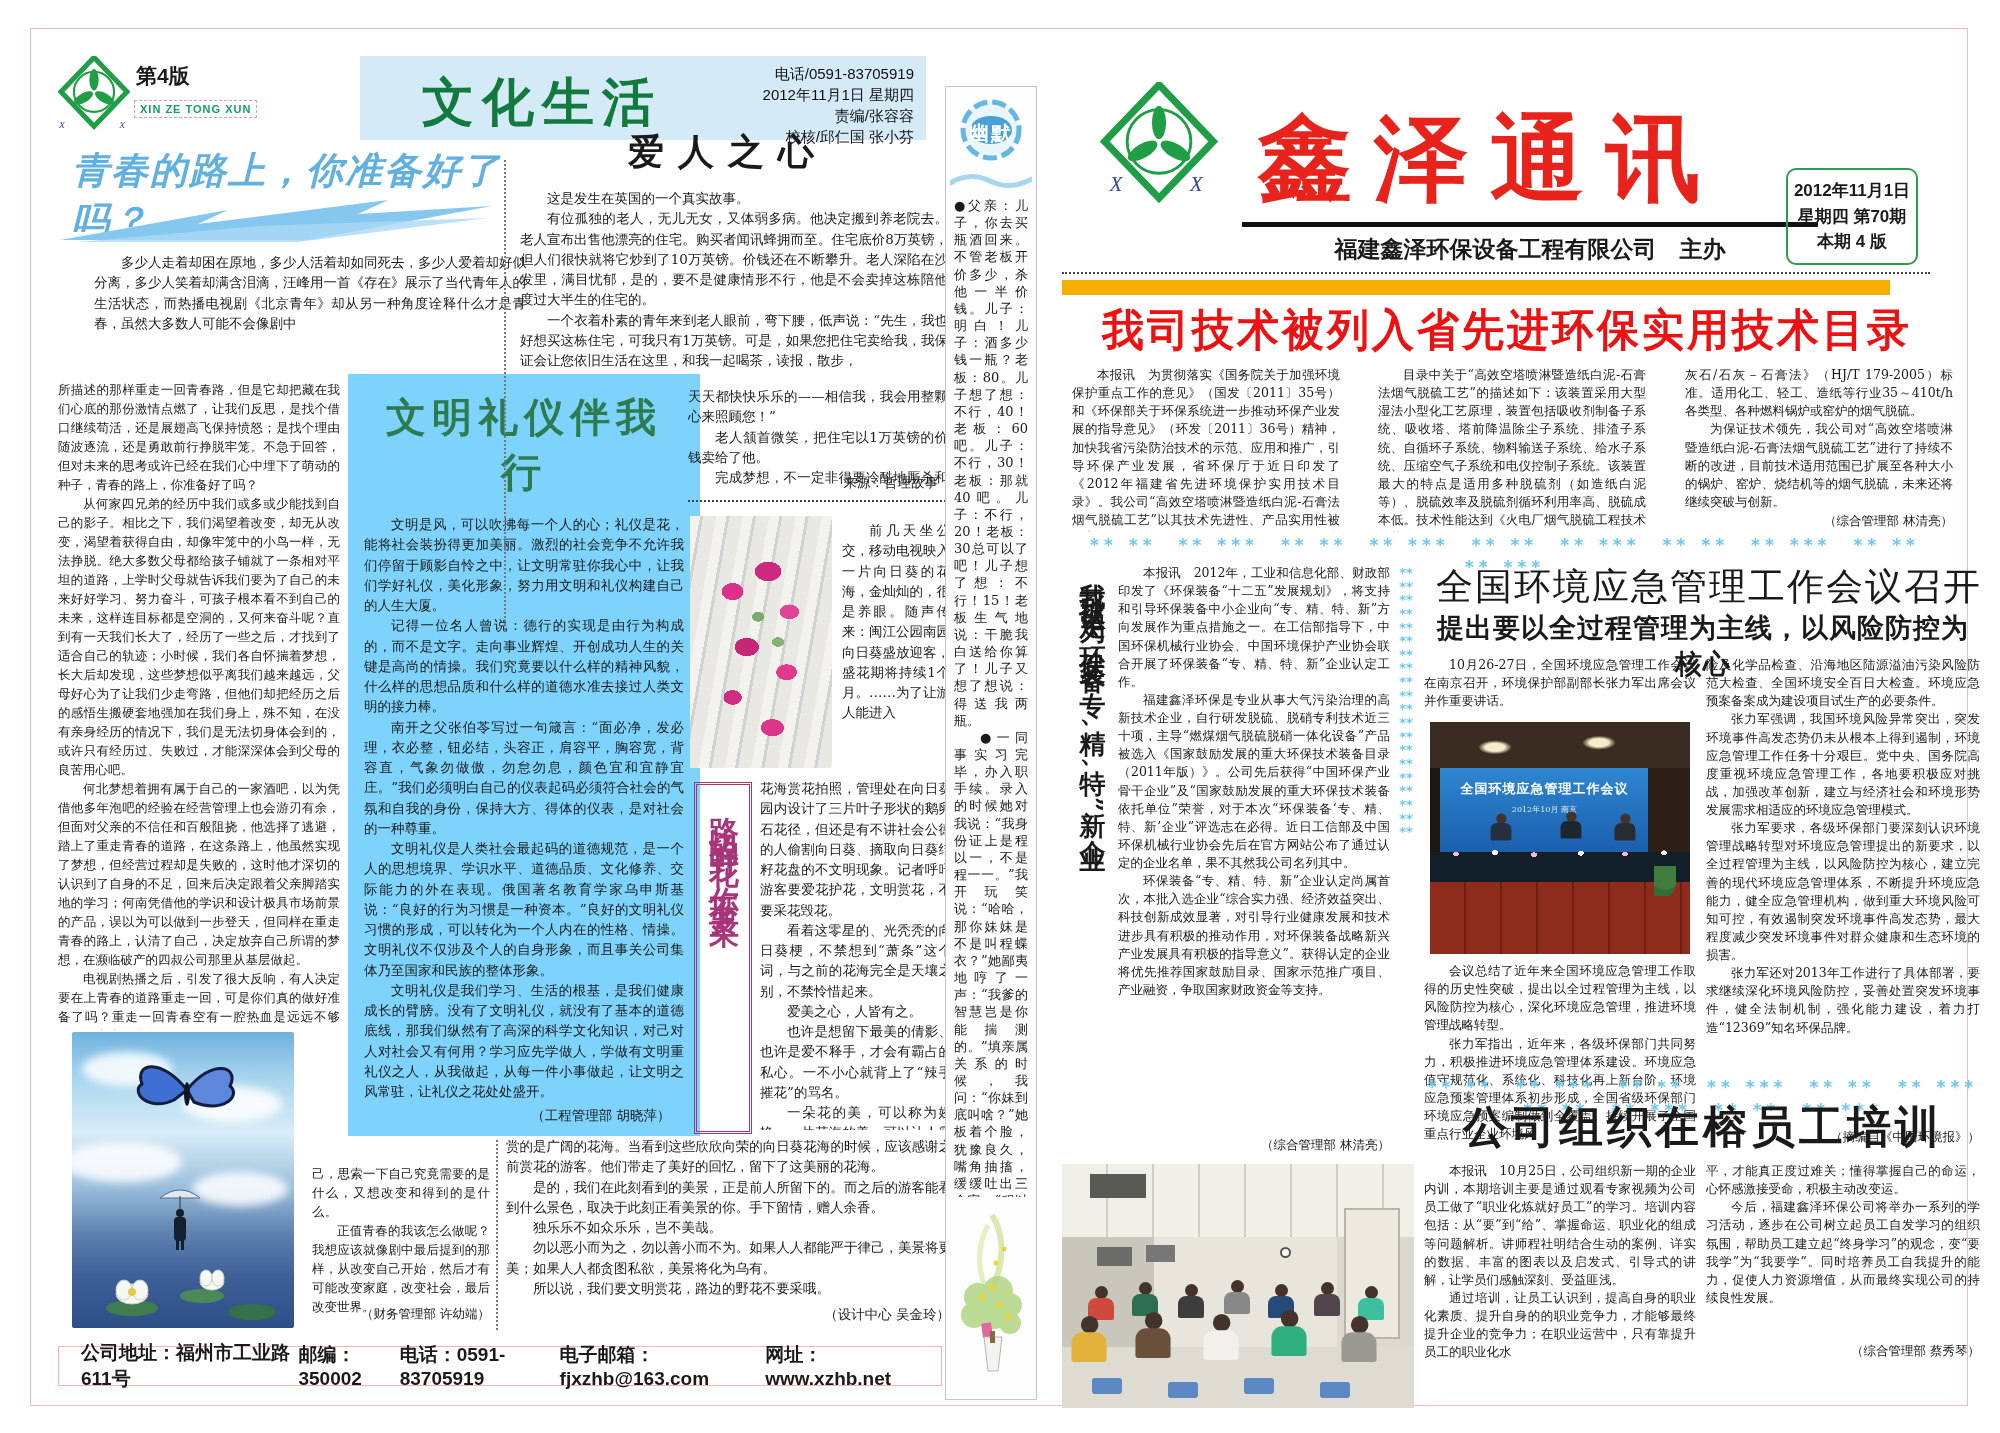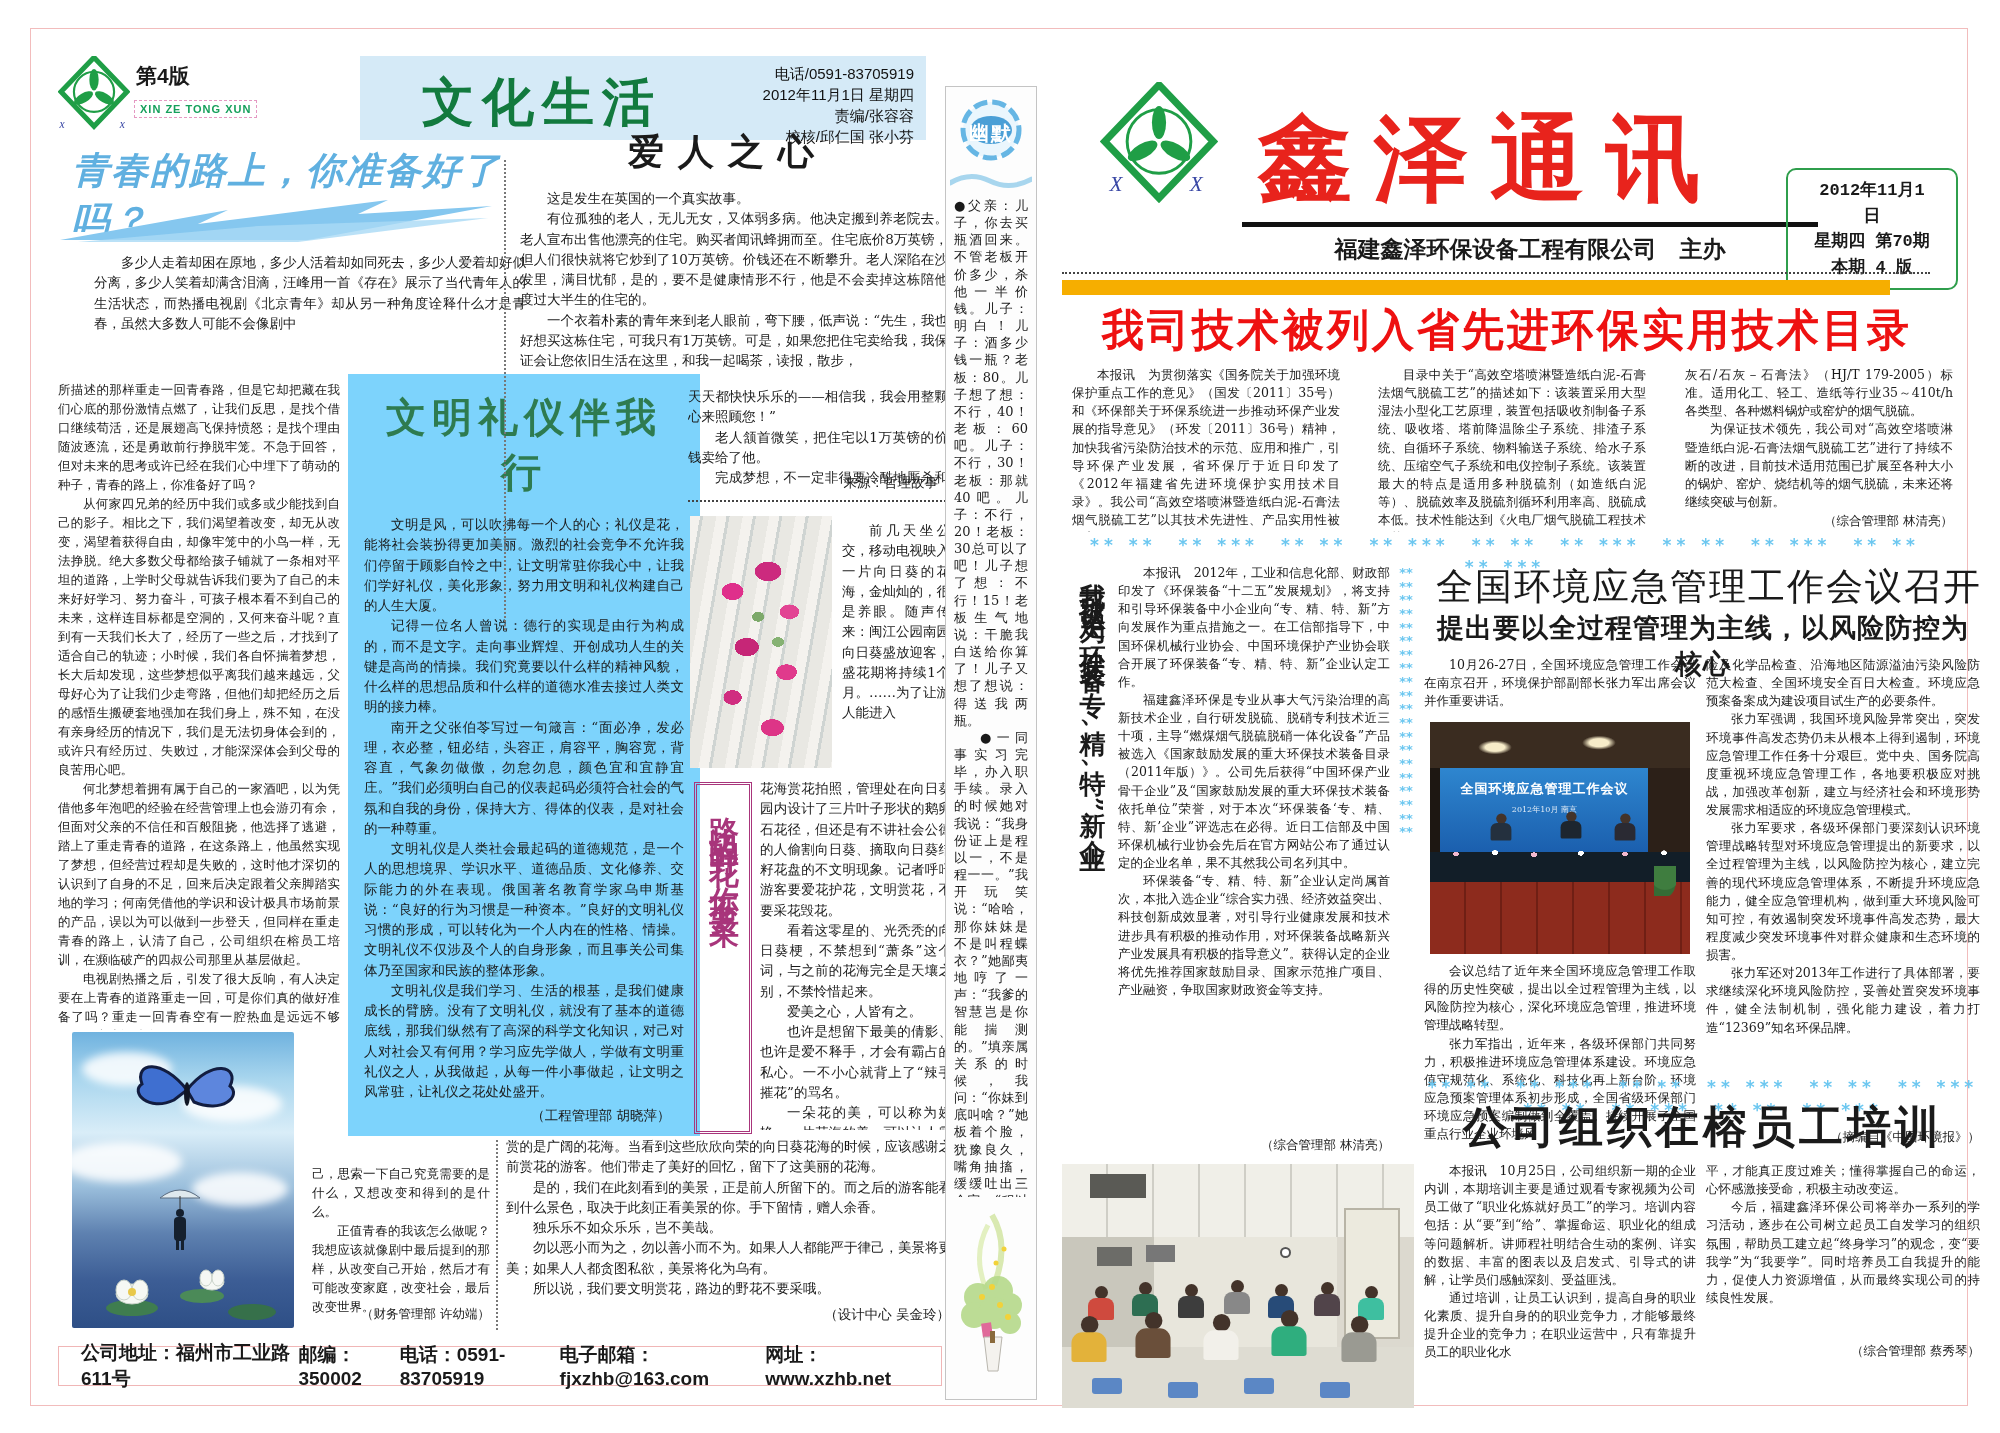--- a/index.html
+++ b/index.html
@@ -26,21 +26,21 @@
   .vert{writing-mode:vertical-rl;}
   .wildtitle{color:#a8357b;font-size:30px;font-weight:bold;letter-spacing:10px;}
   .wildbox{border:3px double #a8357b;padding:8px 6px;}
   .humor-col{border:1px solid #c4c4c4;background:#fdfdfd;}
   .humor-text{font-size:13px;line-height:1.32;text-align:justify;}
   .footerbar{border:1px solid #f0b6b6;display:flex;justify-content:space-between;align-items:center;
              padding:0 22px;font-weight:bold;font-size:19px;font-family:"Liberation Sans",sans-serif;}
   
   .masttitle{font-size:94px;font-weight:bold;color:#e8231c;letter-spacing:22px;white-space:nowrap;}
   .datebox{border:2px solid #2f9e4c;border-radius:10px;text-align:center;font-weight:bold;
-           font-size:17px;line-height:1.5;padding:8px 24px;font-family:Liberation Mono, monospace;}
+           font-size:17px;line-height:1.5;padding:8px 4px;font-family:Liberation Sans, sans-serif;}
   .redline{font-size:42px;font-weight:bold;color:#ee1111;letter-spacing:3px;text-align:center;transform:scaleY(1.05);}
   .rp-body{font-size:12.5px;line-height:1.45;}
   .stars{color:#6cc7f0;font-weight:bold;letter-spacing:5px;text-align:center;font-size:17px;font-family:"DejaVu Sans",sans-serif;}
   .stars-v{color:#6cc7f0;font-weight:bold;font-size:13px;line-height:1.05;word-break:break-all;
            font-family:"DejaVu Sans",sans-serif;text-align:center;}
   .mt-head{font-size:37px;font-weight:normal;text-align:right;letter-spacing:2px;}
   .mt-sub{font-size:27px;font-weight:bold;text-align:center;letter-spacing:1px;}
   .tr-head{font-size:44px;font-weight:bold;text-align:center;letter-spacing:4px;}
   .sidebar-vert{font-size:26px;font-weight:bold;letter-spacing:7px;line-height:1.2;}
   
@@ -100,21 +100,21 @@
   <svg class="abs" style="left:58px;top:196px;" width="436" height="48" viewBox="0 0 436 48">
     <path d="M2,44 L170,14 L140,28 L330,4 L300,18 L434,10 L250,44 Z" fill="#85c7ef"></path>
     <path d="M20,46 L200,30 L430,22 L240,46 Z" fill="#a9d9f5" opacity="0.8"></path>
   </svg>
   <div class="abs bodytext clip" style="left:58px;top:252px;width:432px;height:128px;margin-left:36px;">
     <p class="para">多少人走着却困在原地，多少人活着却如同死去，多少人爱着却好似分离，多少人笑着却满含泪滴，汪峰用一首《存在》展示了当代青年人的生活状态，而热播电视剧《北京青年》却从另一种角度诠释什么才是青春，虽然大多数人可能不会像剧中</p>
   </div>
   <div class="abs smalltext clip" style="left:58px;top:380px;width:282px;height:650px;">
       <p class="para flush">所描述的那样重走一回青春路，但是它却把藏在我们心底的那份激情点燃了，让我们反思，是找个借口继续苟活，还是展翅高飞保持愤怒；是找个理由随波逐流，还是勇敢前行挣脱牢笼。不急于回答，但对未来的思考或许已经在我们心中埋下了萌动的种子，青春的路上，你准备好了吗？</p>
       <p class="para">从何家四兄弟的经历中我们或多或少能找到自己的影子。相比之下，我们渴望着改变，却无从改变，渴望着获得自由，却像牢笼中的小鸟一样，无法挣脱。绝大多数父母都给孩子铺就了一条相对平坦的道路，上学时父母就告诉我们要为了自己的未来好好学习、努力奋斗，可孩子根本看不到自己的未来，这样连目标都是空洞的，又何来奋斗呢？直到有一天我们长大了，经历了一些之后，才找到了适合自己的轨迹；小时候，我们各自怀揣着梦想，长大后却发现，这些梦想似乎离我们越来越远，父母好心为了让我们少走弯路，但他们却把经历之后的感悟生搬硬套地强加在我们身上，殊不知，在没有亲身经历的情况下，我们是无法切身体会到的，或许只有经历过、失败过，才能深深体会到父母的良苦用心吧。</p>
-      <p class="para">何北梦想着拥有属于自己的一家酒吧，以为凭借他多年泡吧的经验在经营管理上也会游刃有余，但面对父亲的不信任和百般阻挠，他选择了逃避，踏上了重走青春的道路，在这条路上，他虽然实现了梦想，但经营过程却是失败的，这时他才深切的认识到了自身的不足，回来后决定跟着父亲脚踏实地的学习；何南凭借他的学识和设计极具市场前景的产品，误以为可以做到一步登天，但同样在重走青春的路上，认清了自己，公司组织在榕员工培训，在濒临破产的四叔公司那里从基层做起。</p>
+      <p class="para">何北梦想着拥有属于自己的一家酒吧，以为凭借他多年泡吧的经验在经营管理上也会游刃有余，但面对父亲的不信任和百般阻挠，他选择了逃避，踏上了重走青春的道路，在这条路上，他虽然实现了梦想，但经营过程却是失败的，这时他才深切的认识到了自身的不足，回来后决定跟着父亲脚踏实地的学习；何南凭借他的学识和设计极具市场前景的产品，误以为可以做到一步登天，但同样在重走青春的路上，认清了自己，决定放弃自己所谓的梦想，在濒临破产的四叔公司那里从基层做起。</p>
       <p class="para">电视剧热播之后，引发了很大反响，有人决定要在上青春的道路重走一回，可是你们真的做好准备了吗？重走一回青春空有一腔热血是远远不够的，更应该认清自</p>
     </div>
 
   <div class="abs butterfly-art" style="left:72px;top:1032px;width:222px;height:296px;">
     <span class="cloud" style="left:10px;top:20px;width:90px;height:34px;"></span>
     <span class="cloud" style="left:110px;top:54px;width:100px;height:36px;"></span>
     <span class="cloud" style="left:-10px;top:110px;width:120px;height:40px;"></span>
     <span class="cloud" style="left:120px;top:140px;width:96px;height:34px;"></span>
     <svg class="abs" style="left:60px;top:18px;" width="110" height="80" viewBox="0 0 110 80">
       <path d="M55,40 C30,8 2,12 10,34 C-2,42 16,62 42,50 Z" fill="#3f6fd0" stroke="#121d40" stroke-width="3"></path>

